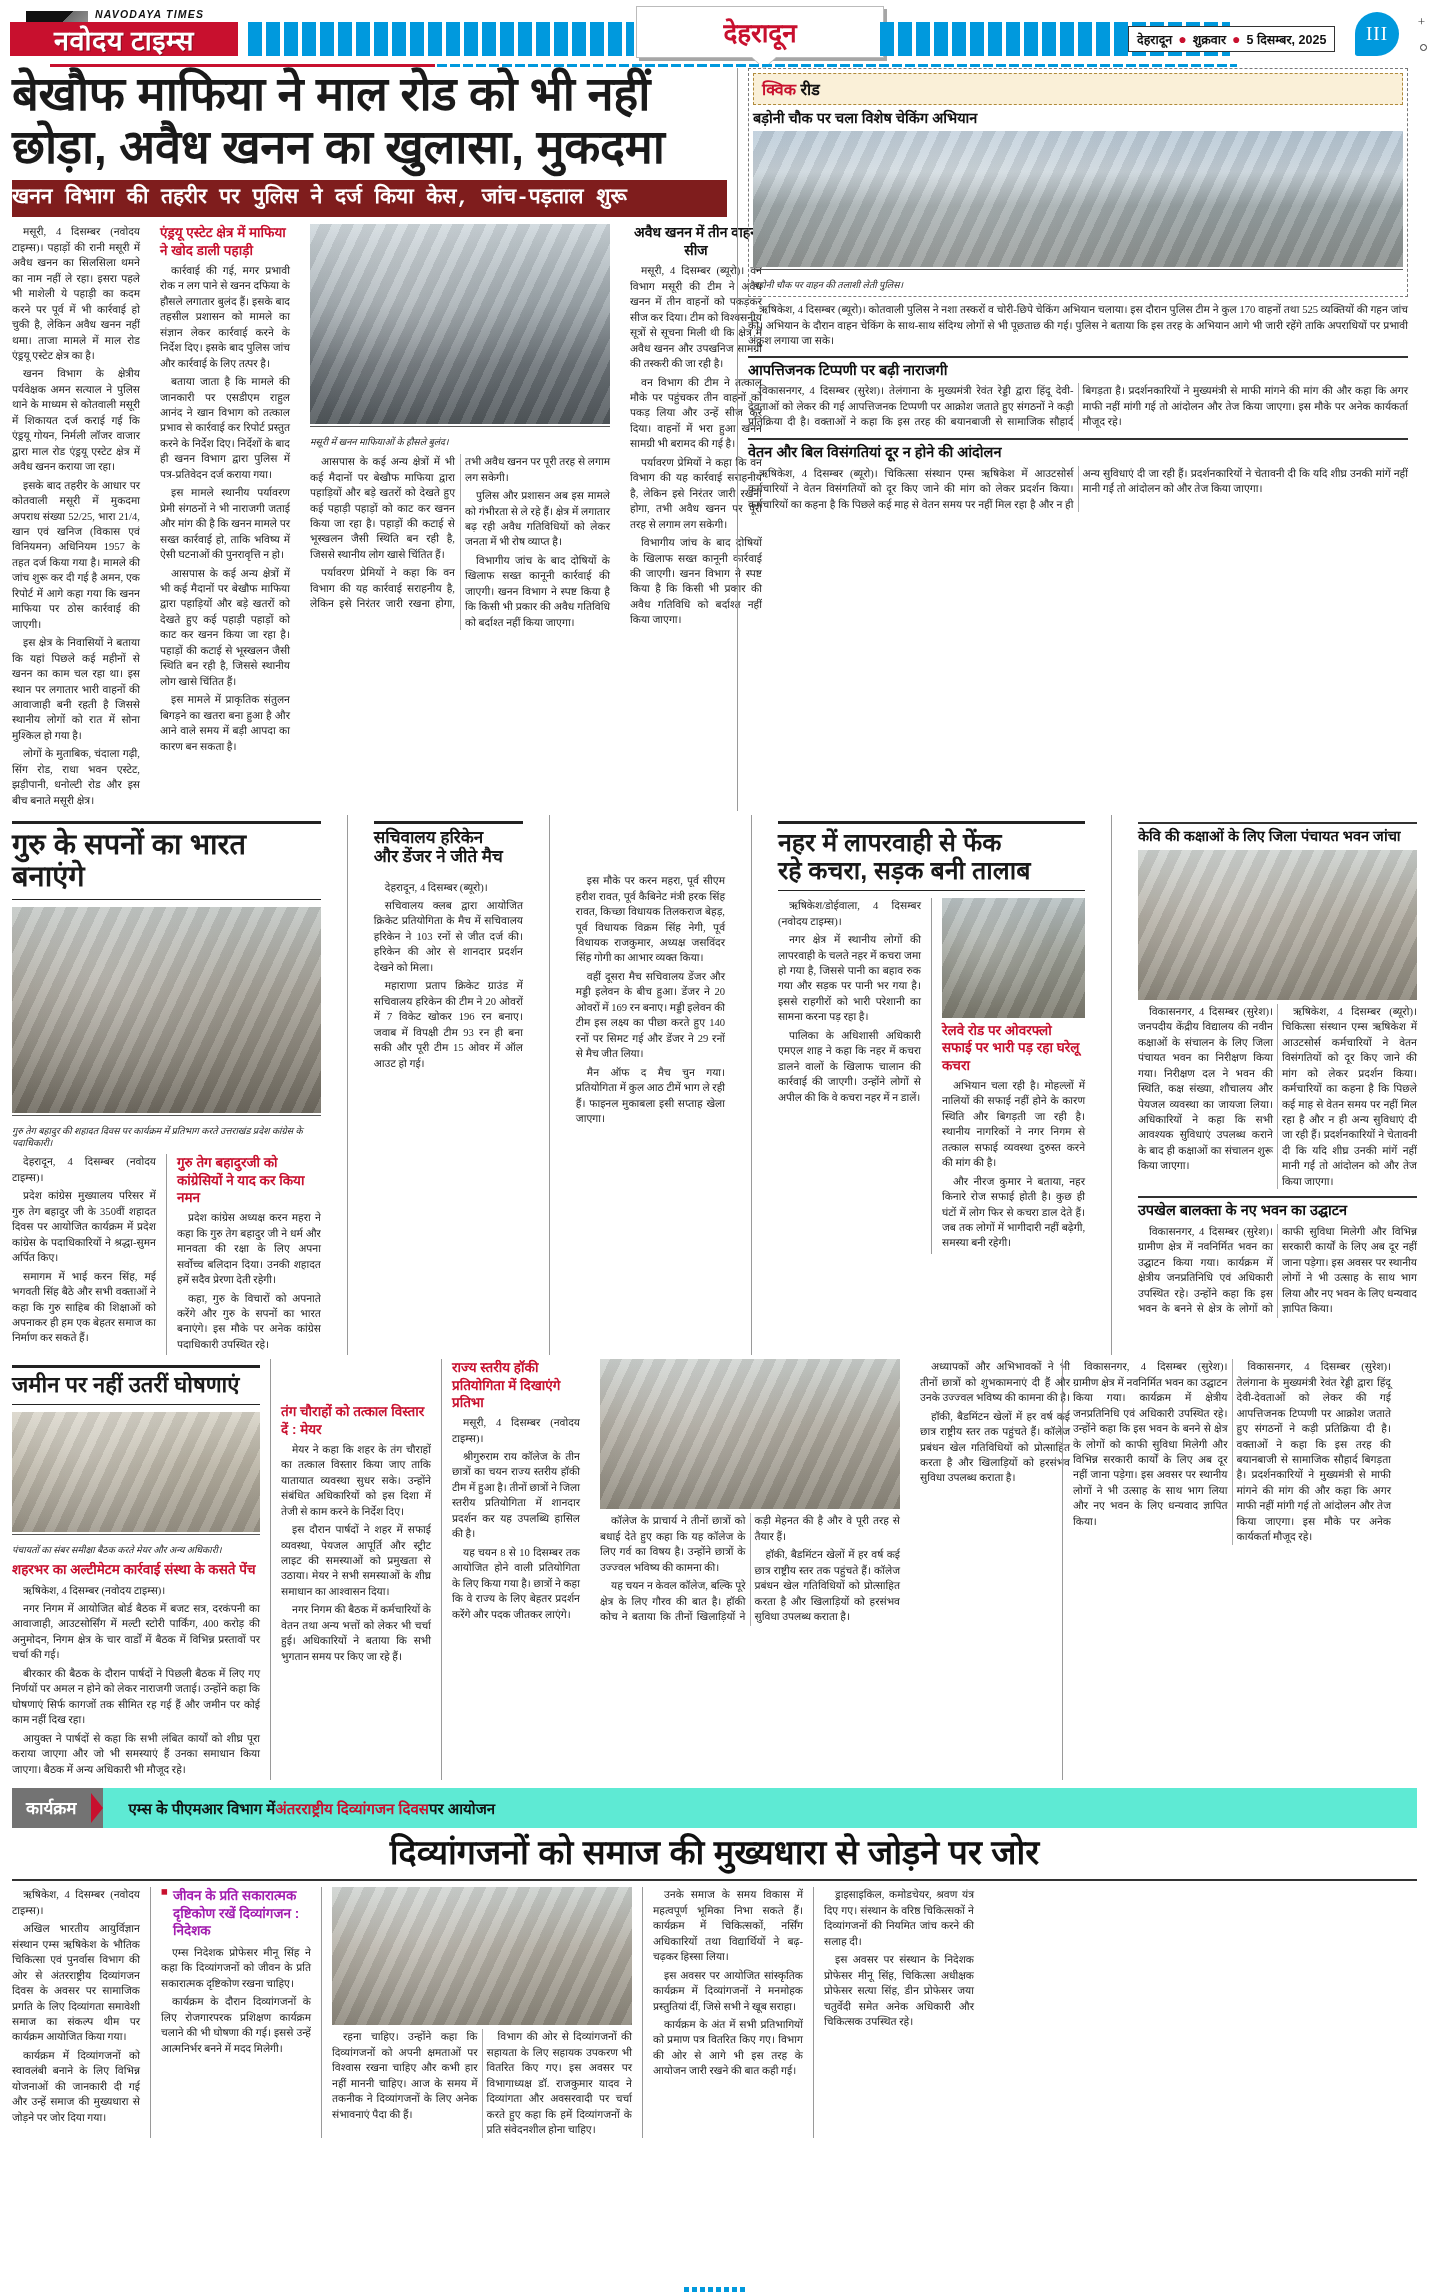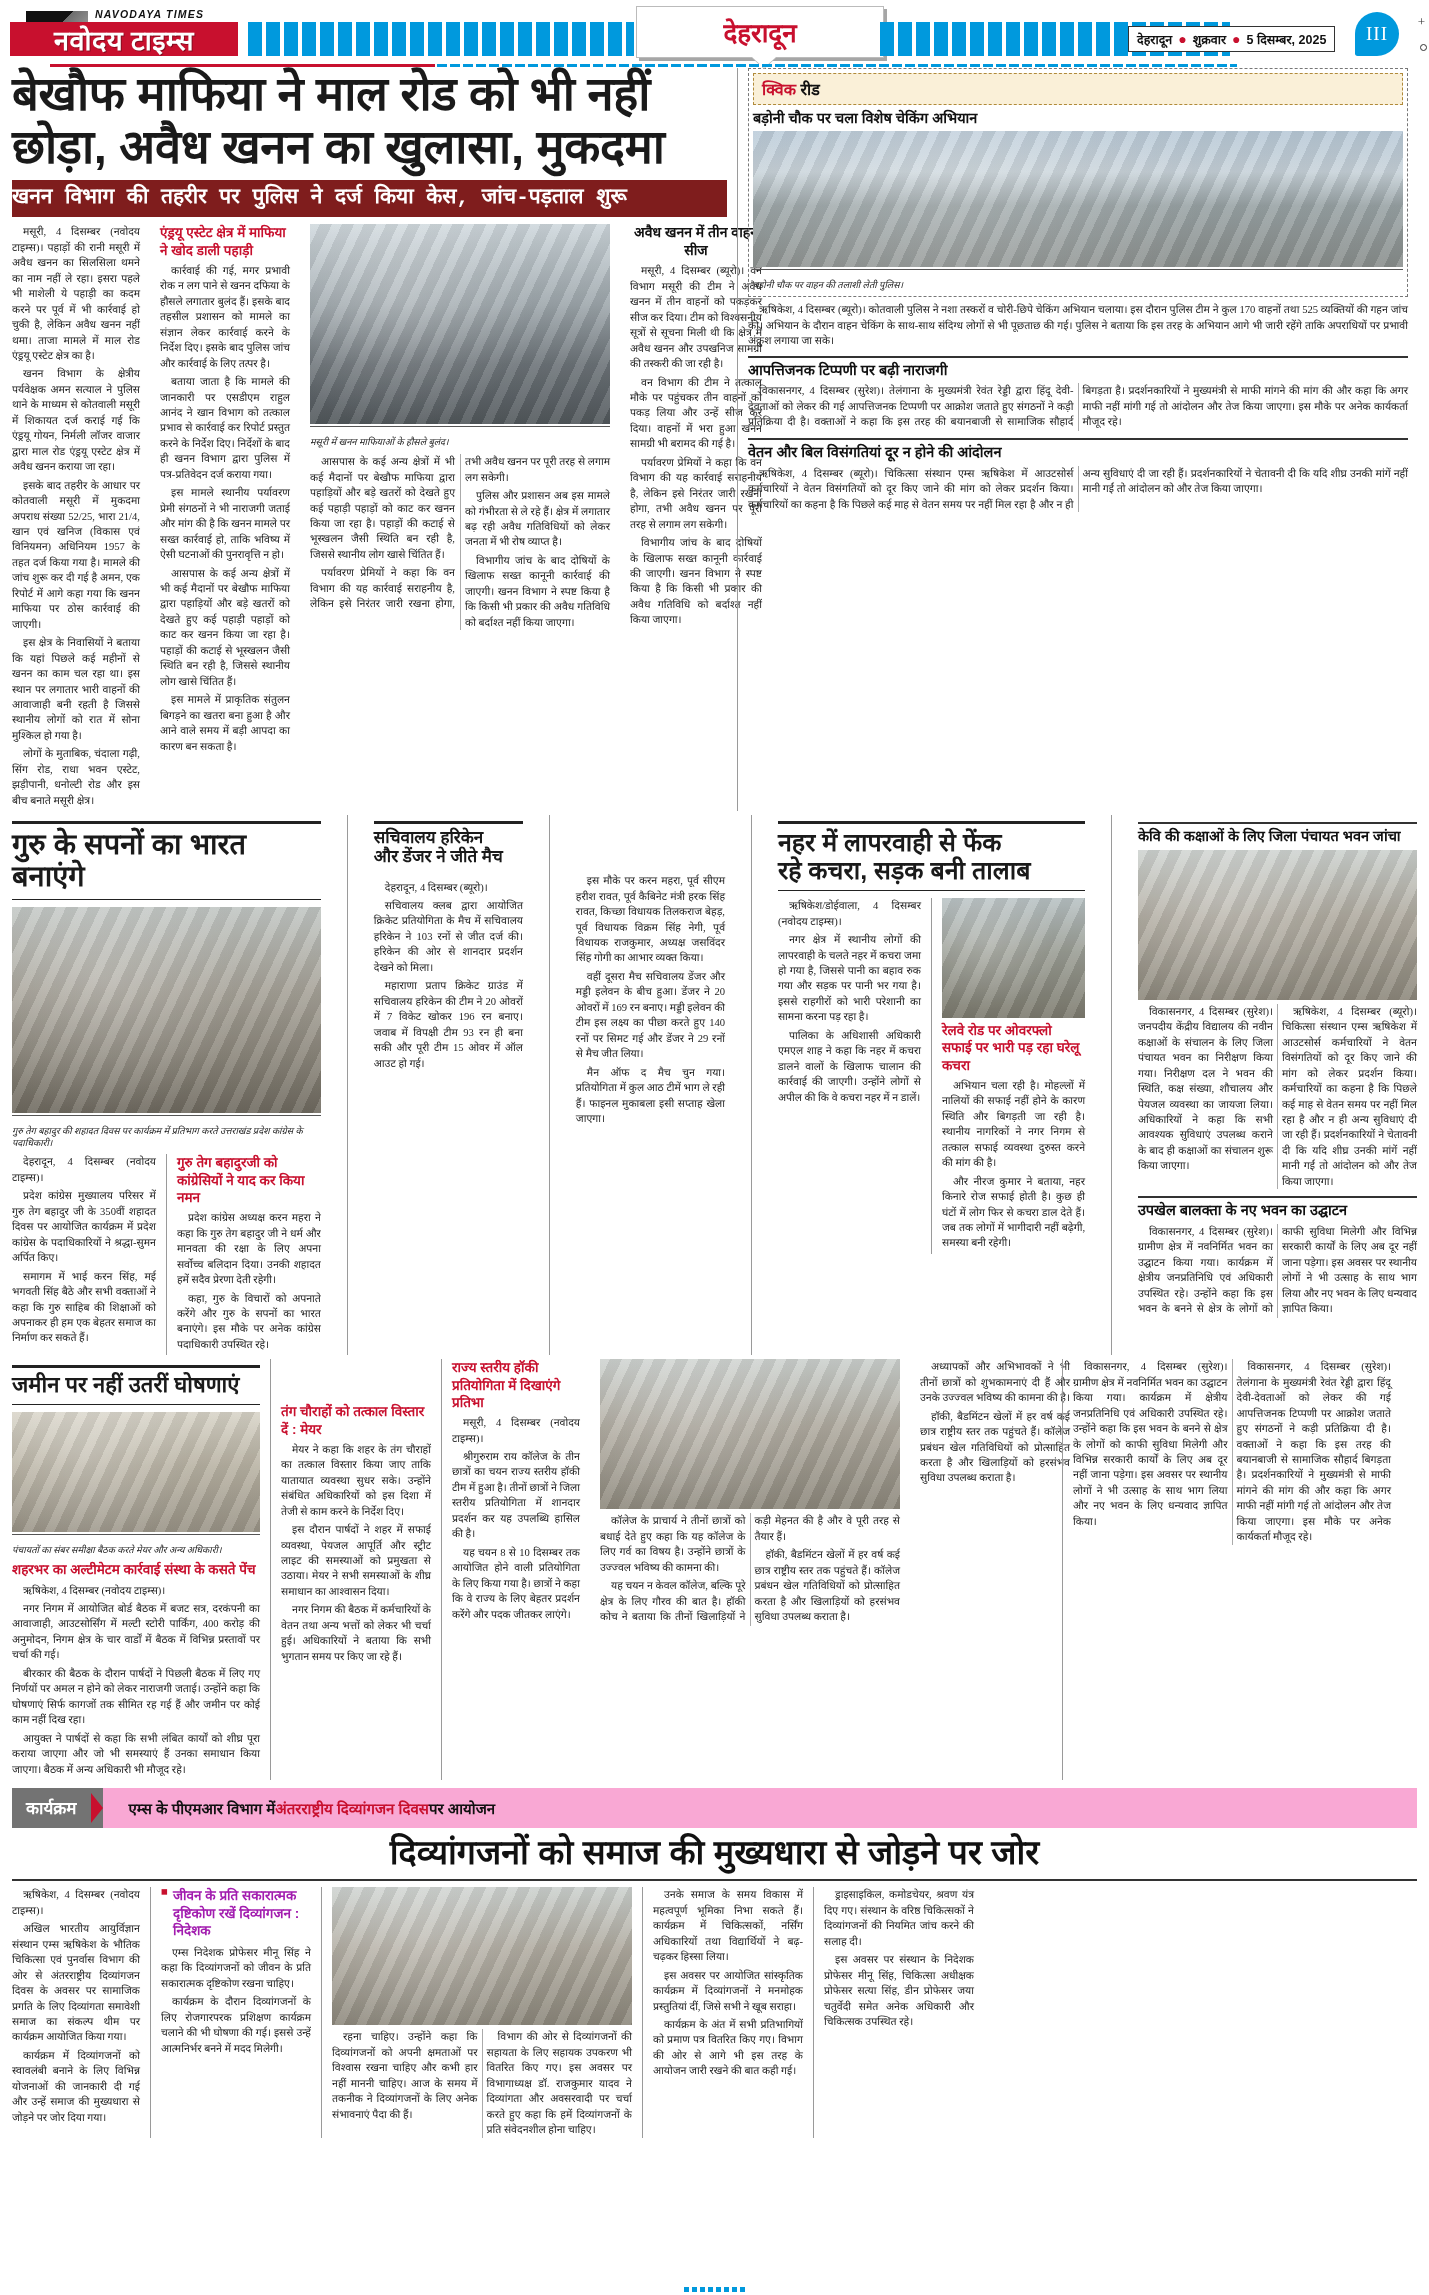--- a/index.html
+++ b/index.html
@@ -153,21 +153,21 @@
   .prog-tag {
     background: #737373; color: #fff; font-family:"Liberation Sans",sans-serif;
     font-weight: bold; font-size: 17px; padding: 5px 14px; display:flex; align-items:center;
   }
   .prog-tag:after{
     content:""; width:0;height:0;border-top:15px solid transparent;
     border-bottom:15px solid transparent;border-left:12px solid #c8102e;
     position:relative; left:14px;
   }
   .prog-txt {
-    flex:1; background:#f9a8d4; color:#111; font-family:"Liberation Sans",sans-serif;
+    flex:1; background:#5eead4; color:#111; font-family:"Liberation Sans",sans-serif;
     font-weight: bold; font-size: 15px; display:flex; align-items:center;
     padding-left: 26px;
   }
   .prog-txt .accent{ color:#c8102e; }
   .bighead-bottom {
     font-family:"Liberation Sans",sans-serif; font-weight:bold; font-size:34px;
     text-align:center; padding: 6px 0 8px 0; line-height:1.1;
     border-bottom: 2px solid #333;
   }
   .bullet-head {

